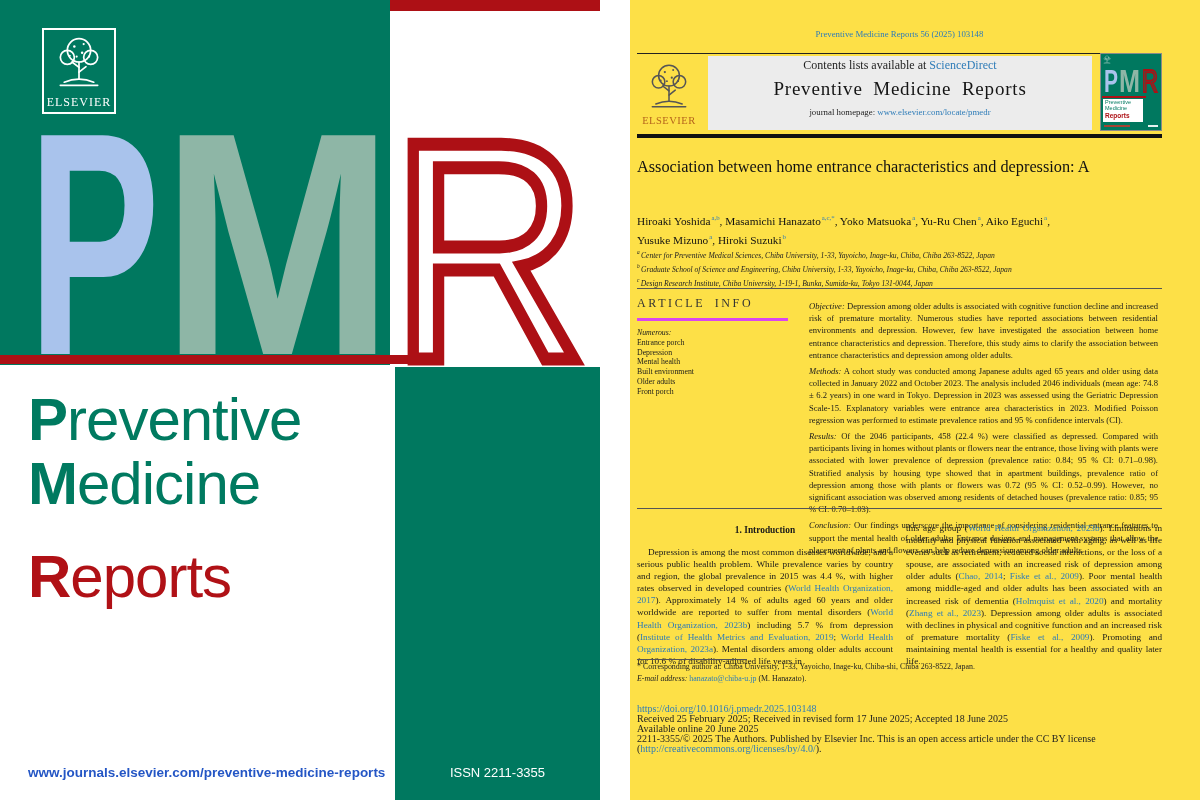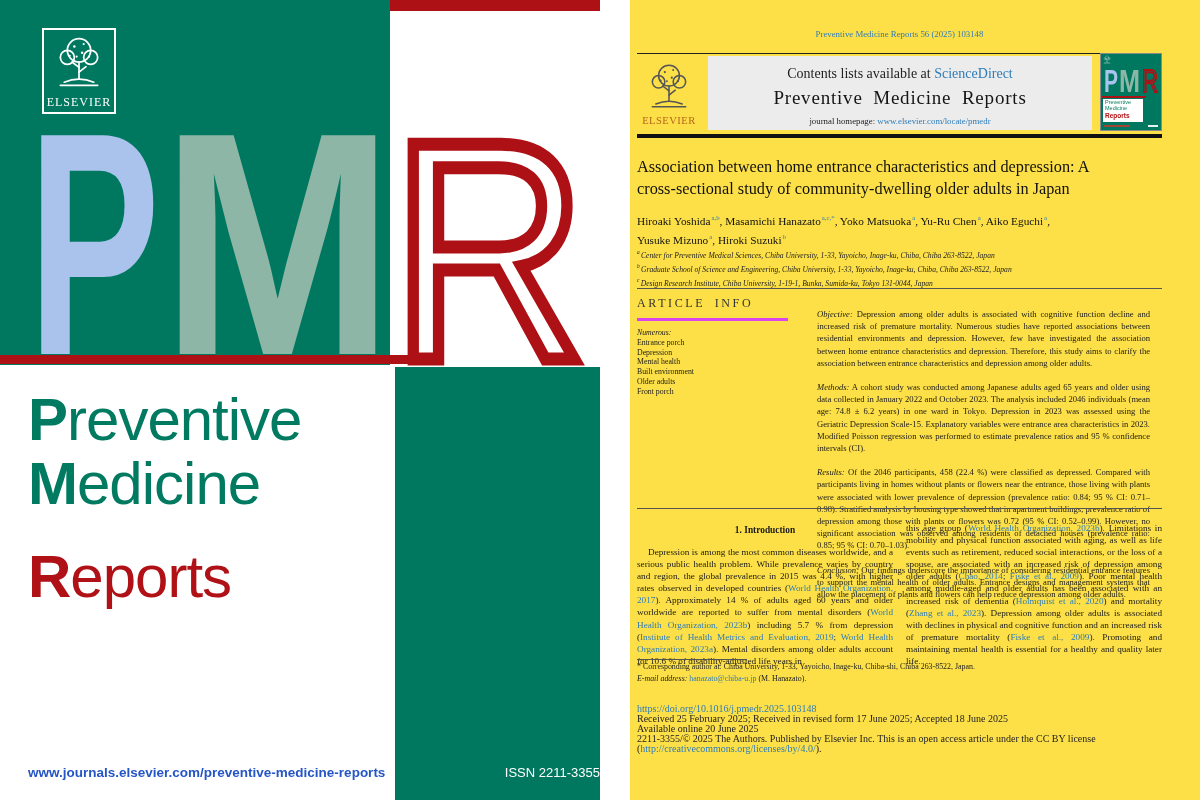--- a/index.html
+++ b/index.html
@@ -15,38 +15,38 @@
   .cv-letters{position:absolute;left:0;top:0;}
   .cv-elsevier{position:absolute;left:42px;top:28px;width:70px;height:82px;border:2px solid #fff;
                text-align:center;color:#fff;}
   .cv-elsevier .lbl{font-family:"Liberation Serif",serif;font-size:12px;letter-spacing:1px;margin-top:1px;}
   .cv-title{position:absolute;left:28px;top:388px;font-family:"Liberation Sans",sans-serif;}
   .cv-word{font-size:60px;line-height:64px;color:#007a60;letter-spacing:-1px;font-weight:400;}
   .cv-word b{font-weight:700;}
   .cv-word.red{color:#b01116;margin-top:29px;}
   .cv-url{position:absolute;left:28px;bottom:20px;font-family:"Liberation Sans",sans-serif;
           font-size:13.5px;font-weight:bold;color:#2456c5;}
-  .cv-issn{position:absolute;left:395px;width:205px;bottom:20px;text-align:right;
+  .cv-issn{position:absolute;left:395px;width:205px;bottom:20px;text-align:center;
            font-family:"Liberation Sans",sans-serif;font-size:13px;color:#fff;}
 
   
   .paper{position:absolute;left:630px;top:0;width:570px;height:800px;background:#fde047;}
   .pcontent{position:absolute;left:7px;top:0;width:525px;height:800px;}
   .pp-citation{position:absolute;top:29px;left:0;width:100%;text-align:center;
                font-size:8.8px;color:#2e7cb8;}
   .rule{position:absolute;left:0;width:525px;background:#222;}
   .rule-a{top:53px;height:1px;}
   .rule-b{top:134px;height:4px;background:#111;}
   .rule-c{top:288px;height:1px;background:#555;}
   .rule-d{top:508px;height:1px;background:#555;}
 
   .banner{position:absolute;top:56px;left:0;width:525px;height:74px;}
   .bn-gray{position:absolute;left:71px;top:0;width:384px;height:74px;background:#ececec;
            text-align:center;}
-  .bn-line1{font-size:14px;margin-top:10px;color:#222;}
+  .bn-line1{font-size:12px;margin-top:2px;color:#222;}
   .bn-title{font-size:19px;letter-spacing:0.8px;word-spacing:5px;color:#151515;margin-top:5px;}
   .bn-line3{font-size:8.8px;margin-top:7px;color:#222;}
   .lk{color:#2e7cb8;}
   .bn-elsevier{position:absolute;left:0;top:5px;width:64px;text-align:center;color:#555;}
   .bn-elsevier .lbl{font-size:10.5px;letter-spacing:0.5px;color:#b5641c;margin-top:0px;}
 
   .thumb{position:absolute;right:0;top:-3px;width:60px;height:76px;background:#00785f;
          border:1px solid #8a8a8a;overflow:hidden;}
   .th-tree{position:absolute;left:2px;top:1px;color:#e8f2ee;}
   .th-letters{position:absolute;left:1px;top:8px;}
@@ -64,21 +64,21 @@
   .pp-affils{position:absolute;top:247px;left:0;width:100%;font-style:italic;
              font-size:7.6px;line-height:10.4px;color:#222;}
 
   .inforow{position:absolute;top:296px;left:0;width:525px;display:flex;}
   .info-col{width:151px;}
   .abs-col{width:357px;margin-left:17px;}
   .sec-head{font-size:12px;letter-spacing:2.6px;word-spacing:4px;color:#333;
             border-bottom:3px solid #d946ef;padding-bottom:7px;margin-bottom:7px;}
   .kw-label{font-style:italic;font-size:7.8px;line-height:10px;}
   .kw-item{font-size:7.8px;line-height:9.7px;}
-  .abs-p{font-size:8.6px;line-height:12.2px;text-align:justify;margin:12px;}
+  .abs-p{font-size:8.6px;line-height:12.2px;text-align:justify;margin:4px;}
   .i{font-style:italic;}
 
   .bodyrow{position:absolute;top:518px;left:0;width:525px;display:flex;}
   .bcol{width:256px;}
   .bcol+.bcol{margin-left:13px;}
   .intro-head{font-size:9.4px;font-weight:bold;margin:7px 0 11px 0;text-align:center;}
   .body-p{font-size:9.2px;line-height:12.1px;text-align:justify;margin:0;}
   .indent{text-indent:11px;}
   .body-p.first{margin-top:4px;}
 
@@ -181,21 +181,20 @@
           </div>
           <div class="th-m1"></div>
           <div class="th-m2"></div>
         </div>
       </div>
 
       <div class="rule rule-b"></div>
 
       <div class="pp-title">
         <div>Association between home entrance characteristics and depression: A</div>
-        <div>cross-sectional study of community-dwelling older adults in Japan</div>
       </div>
 
       <div class="pp-authors"><span>Hiroaki Yoshida</span><span class="sup">a,b</span><span>, Masamichi Hanazato</span><span class="sup">a,c,*</span><span>, Yoko Matsuoka</span><span class="sup">a</span><span>, Yu-Ru Chen</span><span class="sup">a</span><span>, Aiko Eguchi</span><span class="sup">a</span><span>,</span><br><span>Yusuke Mizuno</span><span class="sup">a</span><span>, Hiroki Suzuki</span><span class="sup">b</span></div>
 
       <div class="pp-affils">
 
       <div><span class="supa">a </span><span>Center for Preventive Medical Sciences, Chiba University, 1-33, Yayoicho, Inage-ku, Chiba, Chiba 263-8522, Japan</span></div>
           <div><span class="supa">b </span><span>Graduate School of Science and Engineering, Chiba University, 1-33, Yayoicho, Inage-ku, Chiba, Chiba 263-8522, Japan</span></div>
           <div><span class="supa">c </span><span>Design Research Institute, Chiba University, 1-19-1, Bunka, Sumida-ku, Tokyo 131-0044, Japan</span></div>
         </div>

